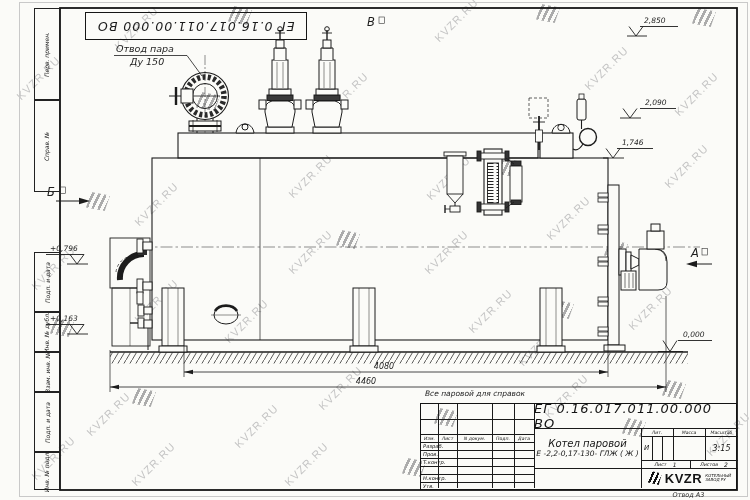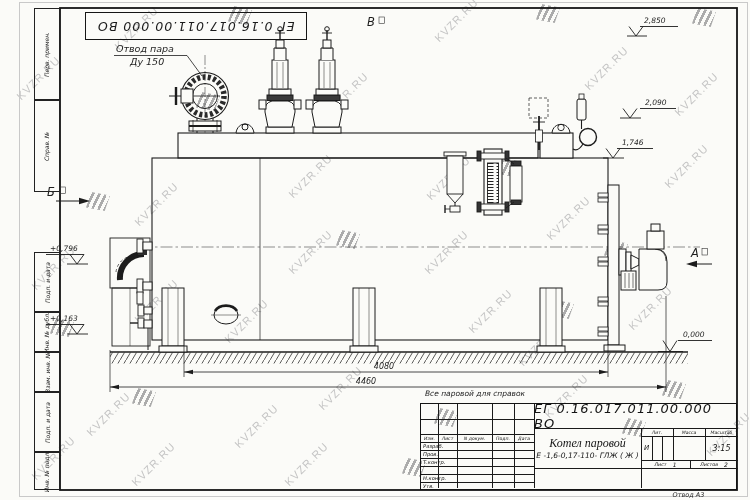--- a/index.html
+++ b/index.html
@@ -393,35 +393,43 @@
 
     <div class="tc left" style="left:0;top:38px;width:36px;height:8px;font-size:5.2px;">Разраб.</div>
     <div class="tc left" style="left:0;top:46px;width:36px;height:8px;font-size:5.2px;">Пров.</div>
     <div class="tc left" style="left:0;top:54px;width:36px;height:8px;font-size:5.2px;">Т.контр.</div>
     <div class="tc left" style="left:0;top:70px;width:36px;height:8px;font-size:5.2px;">Н.контр.</div>
     <div class="tc left" style="left:0;top:78px;width:36px;height:8px;font-size:5.2px;">Утв.</div>
 
     <div class="tc" style="left:113px;top:0;width:204px;height:24px;font-size:13px;letter-spacing:1px;">ЕГ 0.16.017.011.00.000  ВО</div>
 
     <div class="tc" style="left:113px;top:24px;width:107px;height:40px;flex-direction:column;">
-      <span style="font-size:12px;font-family:Liberation Serif, serif;">Котел паровой</span>
-      <span style="font-size:7.5px;">Е -1,6-0,17-110- ГЛЖ ( Ж )</span>
+      <span style="font-size:10px;">Котел паровой</span>
+      <span style="font-size:7.5px;">Е -2,2-0,17-130- ГЛЖ ( Ж )</span>
     </div>
 
     <div class="tc" style="left:220px;top:24px;width:32px;height:8px;font-size:4.6px;">Лит.</div>
     <div class="tc" style="left:252px;top:24px;width:32px;height:8px;font-size:4.6px;">Масса</div>
     <div class="tc" style="left:284px;top:24px;width:33px;height:8px;font-size:4.6px;">Масштаб</div>
     <div class="tc" style="left:220px;top:32px;width:11px;height:24px;font-size:7px;">И</div>
     <div class="tc" style="left:284px;top:32px;width:33px;height:24px;font-size:8px;">3:15</div>
 
     <div class="tc" style="left:220px;top:56px;width:49px;height:8px;font-size:4.8px;gap:6px;">
       <span>Лист</span>
       <span style="font-size:6px;">1</span>
     </div>
     <div class="tc" style="left:269px;top:56px;width:48px;height:8px;font-size:4.8px;gap:6px;">
       <span>Листов</span>
       <span style="font-size:6px;">2</span>
     </div>
 
+    <div class="tc" style="left:220px;top:64px;width:97px;height:20px;">
+      <div class="logo-glyph"></div>
+      <span class="kvzr">KVZR</span>
+      <div class="logo-sub">
+        <div>КОТЕЛЬНЫЙ</div>
+        <div>ЗАВОД РУ</div>
+      </div>
+    </div>
   </div>
 
   <div id="fmt">Отвод А3</div>
 </div>
 
 </body></html>

